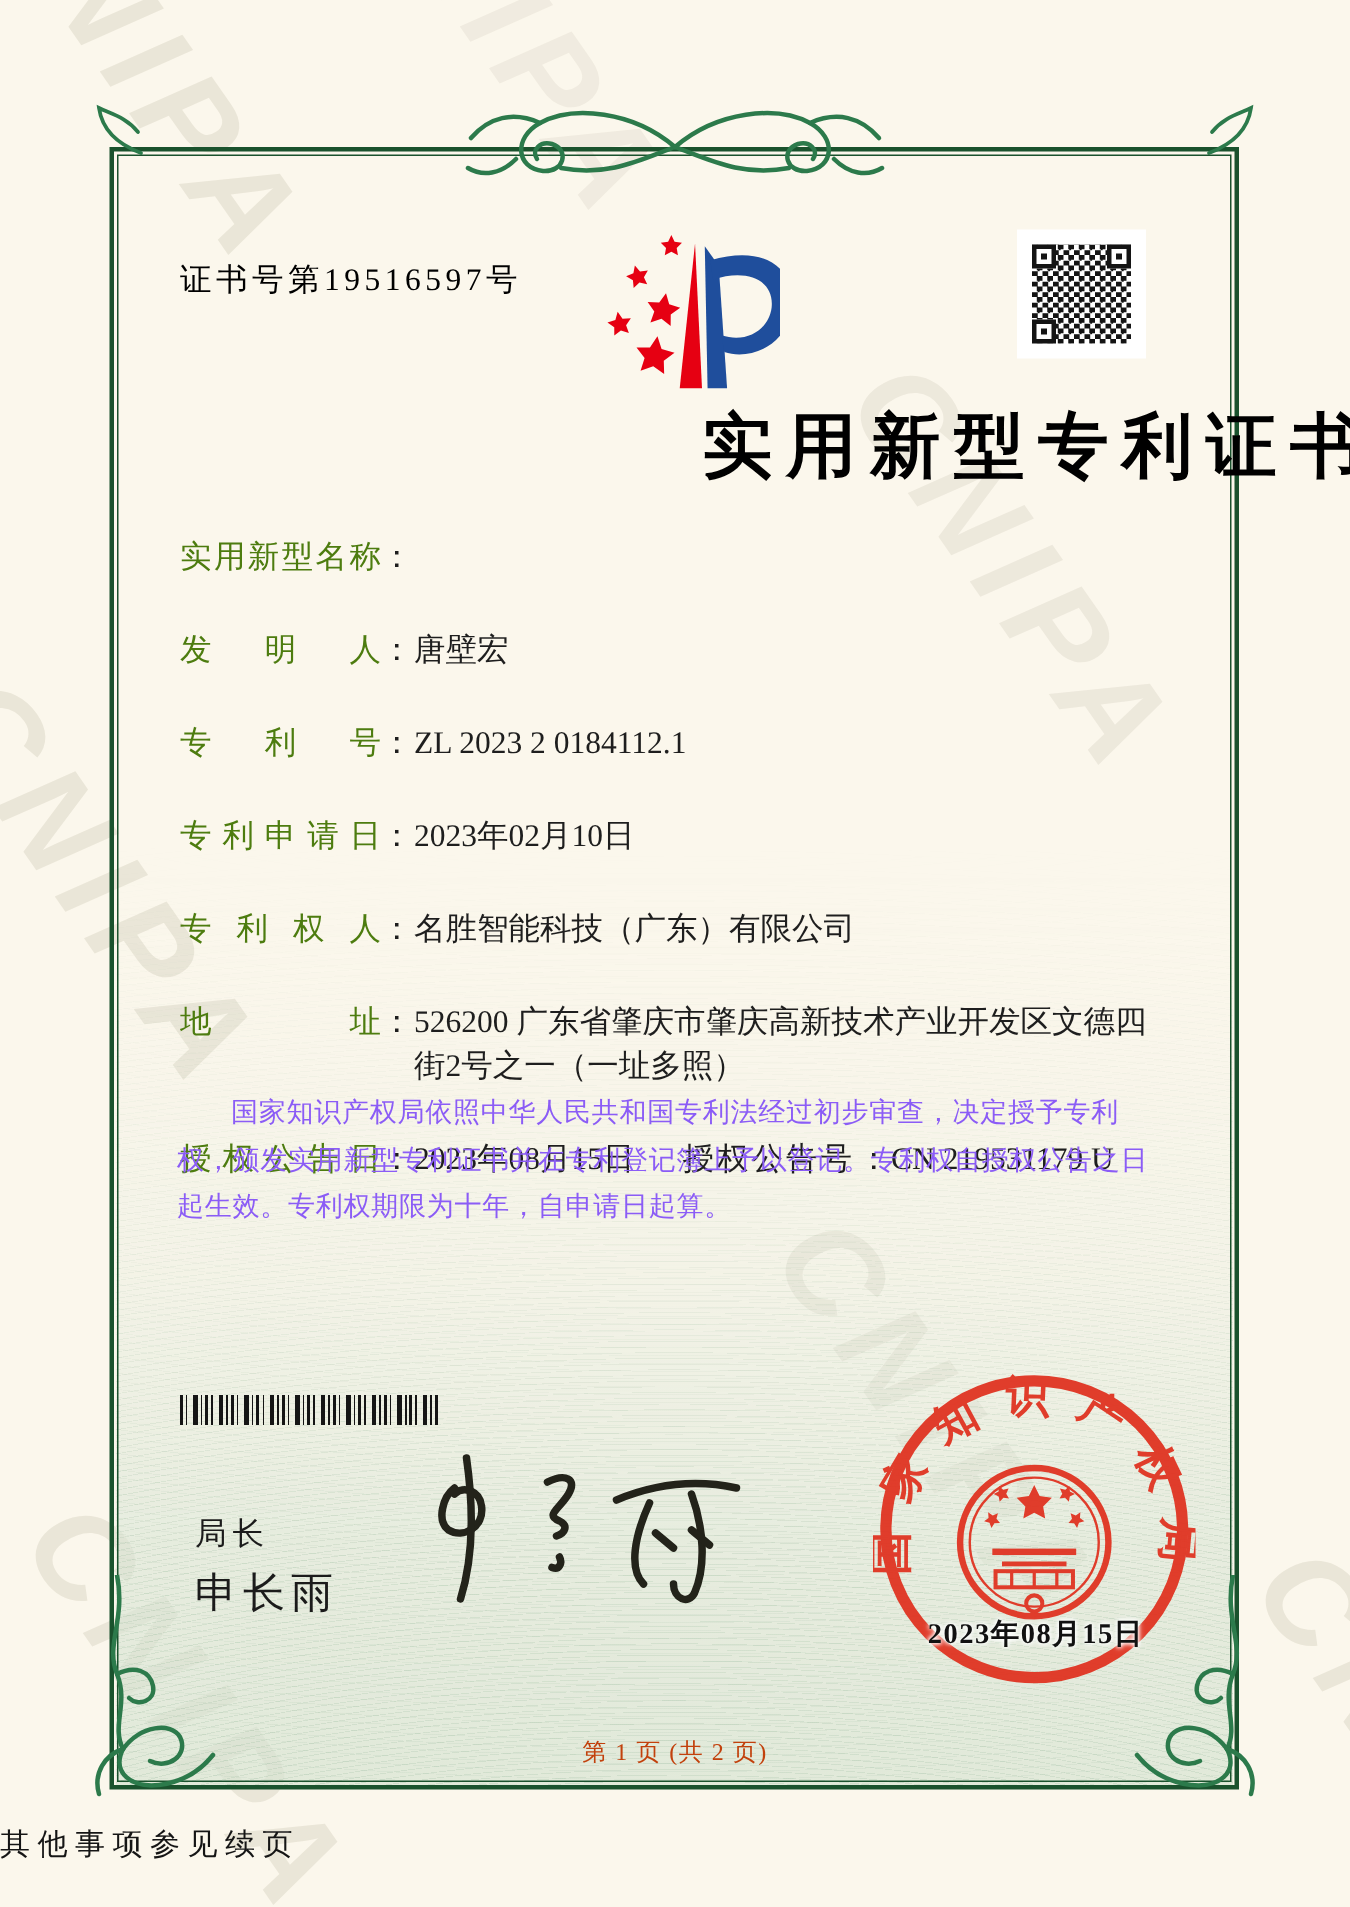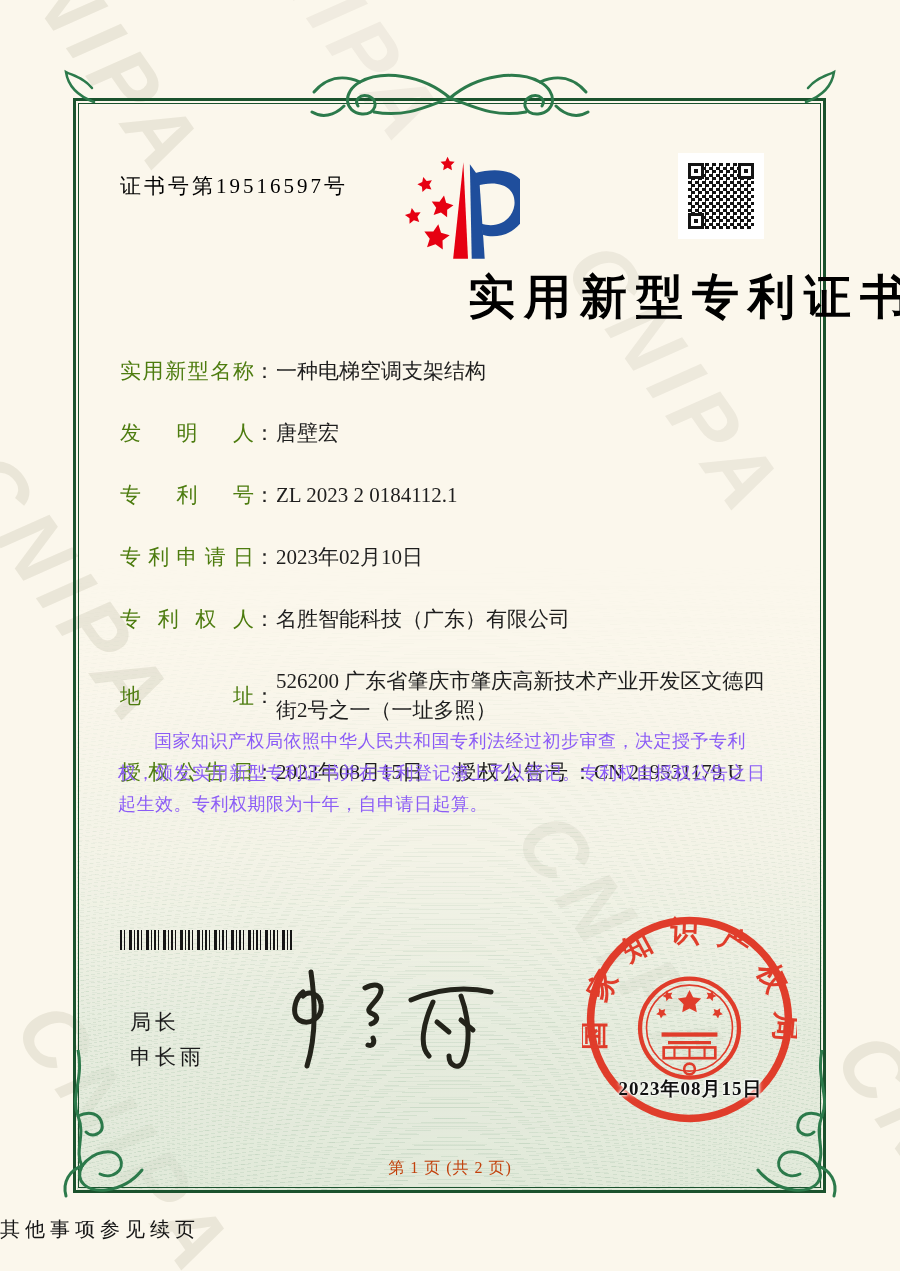--- a/index.html
+++ b/index.html
@@ -84,21 +84,21 @@
     position:absolute;left:120px;top:930px;width:173px;height:20px;z-index:4;
     background:repeating-linear-gradient(90deg,
       #151515 0 2px, transparent 2px 4px,
       #151515 4px 5px, transparent 5px 9px,
       #151515 9px 12px, transparent 12px 14px,
       #151515 14px 15px, transparent 15px 17px);
   }
   .sig-title{position:absolute;left:130px;top:1008px;z-index:4;
     font-family:"Liberation Sans","DejaVu Sans",sans-serif;font-size:21px;letter-spacing:4px;color:#1b1b1b;}
   .sig-name{position:absolute;left:130px;top:1043px;z-index:4;
-    font-family:"Liberation Sans","DejaVu Sans",sans-serif;font-size:21px;letter-spacing:4px;color:#1b1b1b;}
+    font-family:"Liberation Sans","DejaVu Sans",sans-serif;font-size:28px;letter-spacing:4px;color:#1b1b1b;}
   .signature{position:absolute;left:265px;top:962px;width:235px;height:115px;z-index:4;}
   
   .seal{position:absolute;left:582px;top:912px;width:215px;height:215px;z-index:5;}
   .seal svg{width:100%;height:100%;opacity:0.93;}
   .seal-date{
     position:absolute;left:598px;top:1076px;width:185px;text-align:center;z-index:6;
     font-size:19px;font-weight:bold;color:#111;
     text-shadow:0 0 3px #fff,0 0 3px #fff,0 0 5px #fff;
     letter-spacing:1px;
   }
@@ -190,21 +190,20 @@
     <div class="finder f-bl"></div>
   </div>
 </div>
 
 <div class="title">实用新型专利证书</div>
 
 <div class="fields">
   <div class="frow">
     <span class="flabel">实用新型名称</span>
     <span class="fcolon">：</span>
-    <span class="fvalue">一种电梯空调支架结构</span>
   </div>
   <div class="frow">
     <span class="flabel">发明人</span>
     <span class="fcolon">：</span>
     <span class="fvalue">唐壁宏</span>
   </div>
   <div class="frow">
     <span class="flabel">专利号</span>
     <span class="fcolon">：</span>
     <span class="fvalue">ZL 2023 2 0184112.1</span>
@@ -212,21 +211,21 @@
   <div class="frow">
     <span class="flabel">专利申请日</span>
     <span class="fcolon">：</span>
     <span class="fvalue">2023年02月10日</span>
   </div>
   <div class="frow">
     <span class="flabel">专利权人</span>
     <span class="fcolon">：</span>
     <span class="fvalue">名胜智能科技（广东）有限公司</span>
   </div>
-  <div class="frow" style="align-items:center;">
+  <div class="frow" style="">
     <span class="flabel">地址</span>
     <span class="fcolon">：</span>
     <span class="fvalue">526200 广东省肇庆市肇庆高新技术产业开发区文德四街2号之一（一址多照）</span>
   </div>
   <div class="frow">
     <span class="flabel">授权公告日</span>
     <span class="fcolon">：</span>
     <span class="fvalue" style="max-width:170px;">2023年08月15日</span>
     <span class="grant-right">
       <span class="glabel">授权公告号</span>

